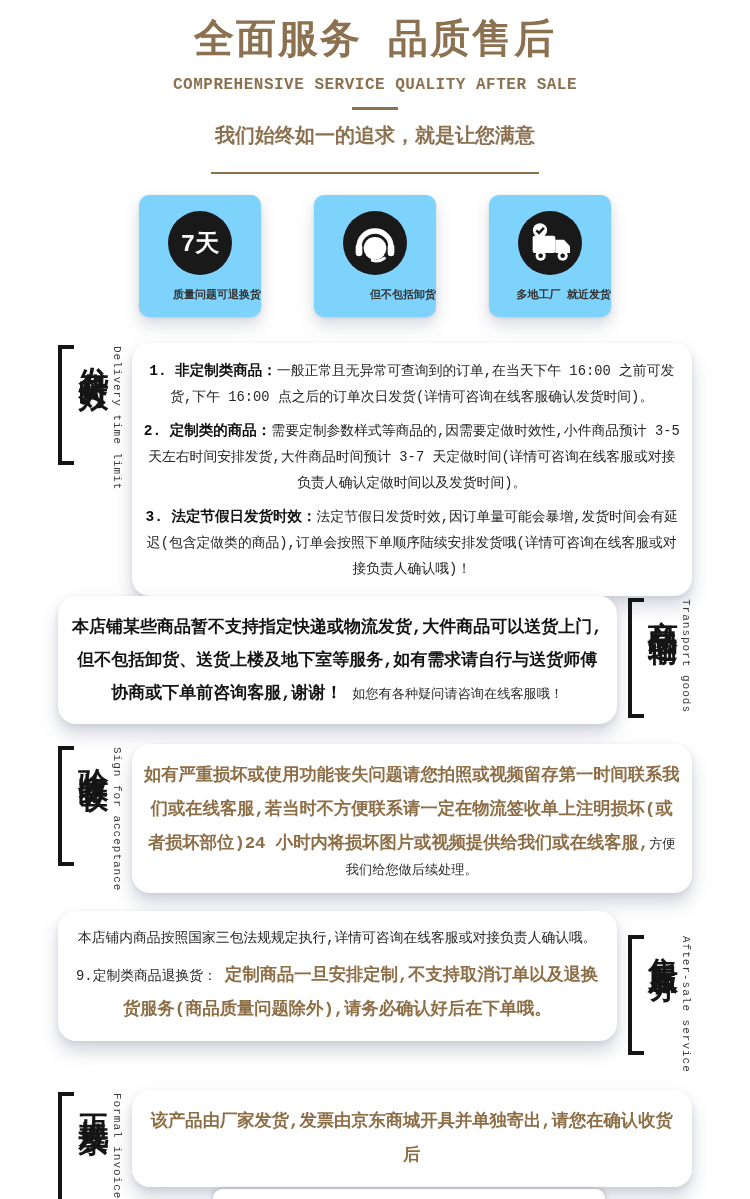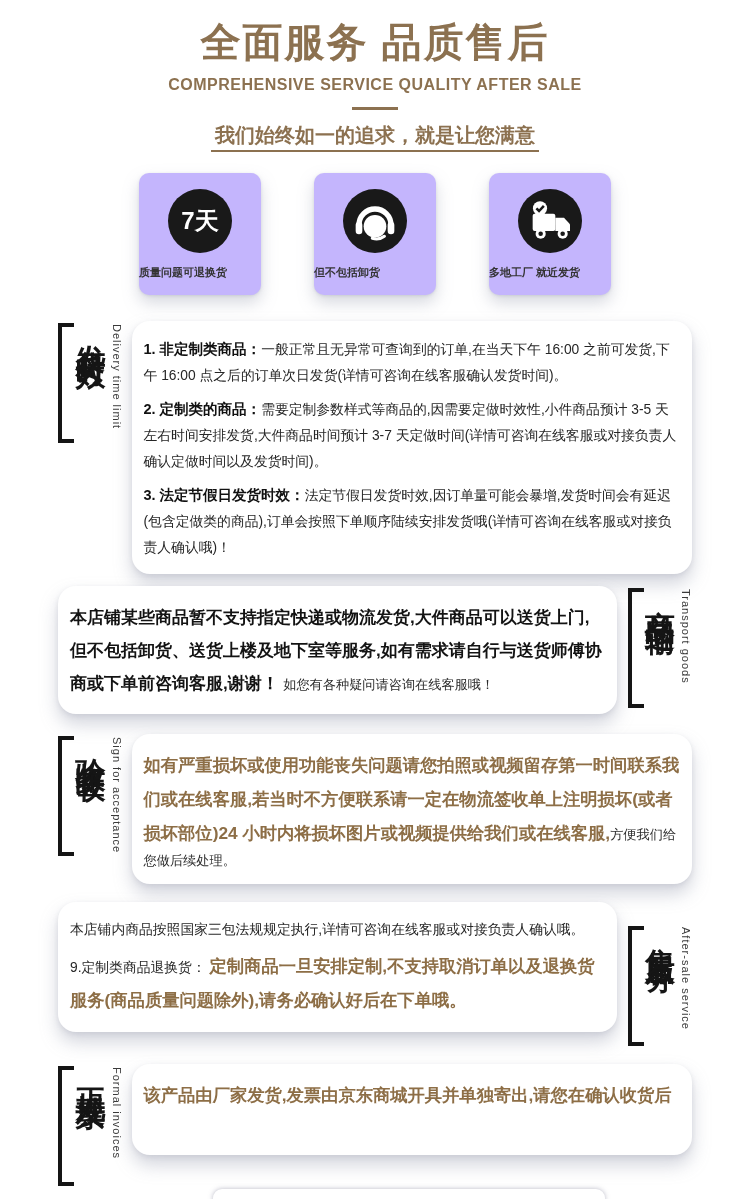--- a/index.html
+++ b/index.html
@@ -1,44 +1,44 @@
 <!DOCTYPE html>
 <html><head>
 <meta charset="utf-8">
 <style>
   html,body{margin:0;padding:0;background:#fff;}
   .page{
     width:750px;height:1199px;position:relative;overflow:hidden;background:#ffffff;
-    font-family:Liberation Sans, sans-serif;color:#222;
+    font-family:Liberation Mono, monospace;color:#222;
   }
   
   .header{text-align:center;padding-top:20px;}
   .hd-title{font-size:40px;font-weight:800;color:#8c7150;letter-spacing:2px;line-height:1.1;}
   .hd-sub{font-size:16px;font-weight:600;color:#8c7150;letter-spacing:.5px;margin-top:12px;}
   .hd-divider{width:46px;height:3px;background:#8c7150;margin:13px auto 12px;}
   .hd-slogan{display:inline-block;font-size:20px;font-weight:700;color:#8c7150;
-    border-bottom:2px solid #8c7150;padding:0 4px 1px;}
+    border-bottom:2px solid #8c7150;padding:0 4px 23px;}
   
   .features{display:flex;justify-content:center;gap:53px;margin-top:21px;}
-  .fcard{width:122px;height:122px;background:#c4b5fd;border-radius:10px;text-align:left;
+  .fcard{width:122px;height:122px;background:#7dd3fc;border-radius:10px;text-align:right;
     box-shadow:0 8px 16px rgba(140,145,165,.35),0 1px 3px rgba(140,145,165,.25);}
   .fcircle{width:64px;height:64px;border-radius:50%;background:#191919;color:#fff;
     margin:16px auto 12px;display:flex;align-items:center;justify-content:center;
     font-size:24px;font-weight:800;}
   .flabel{font-size:11px;color:#333;font-weight:600;}
   
   .row{display:flex;align-items:flex-start;padding:0 58px;}
   .vlabel{display:flex;align-items:flex-start;flex:0 0 auto;}
   .bracket{width:12px;height:112px;border:4px solid #151515;border-right:none;margin-top:2px;}
   .v{writing-mode:vertical-rl;}
   .vcn{font-size:30px;font-weight:800;color:#151515;letter-spacing:5px;line-height:1.05;margin-left:1px;}
   .ven{font-size:11px;color:#3a3a3a;letter-spacing:1px;margin-left:4px;margin-top:3px;}
   .card{flex:1 1 auto;background:#fff;border-radius:18px;
     box-shadow:0 10px 18px rgba(140,145,165,.38),0 2px 5px rgba(150,150,165,.2);}
-  .pad{padding:15px 12px 14px;}
+  .pad{padding:15px 12px 14px;text-align:center;}
   .left .vlabel{margin-right:9px;}
   .right .vlabel{margin-left:11px;}
   p{margin:0 0 8px;}
   p:last-child{margin-bottom:0;}
   .txt{font-size:13.8px;line-height:1.85;color:#262626;}
   .lbl{font-weight:800;color:#111;font-size:14.5px;}
   .big{font-size:17px;font-weight:800;color:#131313;line-height:1.95;}
   .gold{font-size:17.3px;font-weight:800;color:#8d6e46;line-height:1.95;}
   .small{font-size:13.2px;font-weight:400;color:#2c2c2c;}
   .mt{margin-top:26px;}
@@ -101,21 +101,21 @@
       <div class="v vcn">发货时效</div>
       <div class="v ven">Delivery time limit</div>
     </div>
     <div class="card pad">
       <p class="txt"><span class="lbl">1. 非定制类商品：</span><span>一般正常且无异常可查询到的订单,在当天下午 16:00 之前可发货,下午 16:00 点之后的订单次日发货(详情可咨询在线客服确认发货时间)。</span></p>
       <p class="txt"><span class="lbl">2. 定制类的商品：</span><span>需要定制参数样式等商品的,因需要定做时效性,小件商品预计 3-5 天左右时间安排发货,大件商品时间预计 3-7 天定做时间(详情可咨询在线客服或对接负责人确认定做时间以及发货时间)。</span></p>
       <p class="txt"><span class="lbl">3. 法定节假日发货时效：</span><span>法定节假日发货时效,因订单量可能会暴增,发货时间会有延迟(包含定做类的商品),订单会按照下单顺序陆续安排发货哦(详情可咨询在线客服或对接负责人确认哦)！</span></p>
     </div>
   </div>
 
-  <div class="row right" style="margin-top:12px">
+  <div class="row right" style="margin-top:0">
     <div class="card pad">
       <p><span class="big">本店铺某些商品暂不支持指定快递或物流发货,大件商品可以送货上门,但不包括卸货、送货上楼及地下室等服务,如有需求请自行与送货师傅协商或下单前咨询客服,谢谢！</span> <span class="small">如您有各种疑问请咨询在线客服哦！</span></p>
     </div>
     <div class="vlabel">
       <div class="bracket"></div>
       <div class="v vcn">商品运输</div>
       <div class="v ven">Transport goods</div>
     </div>
   </div>
 

